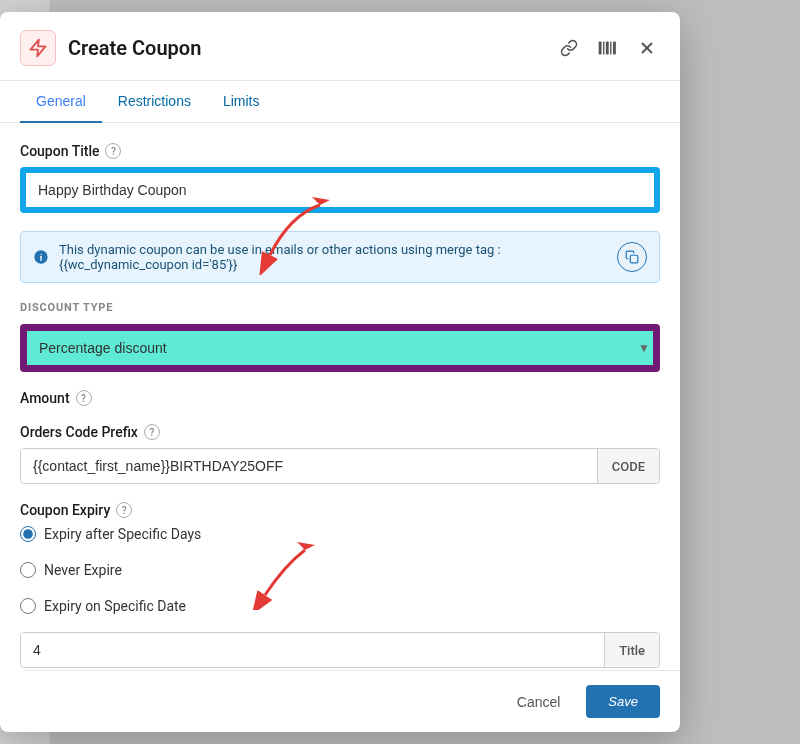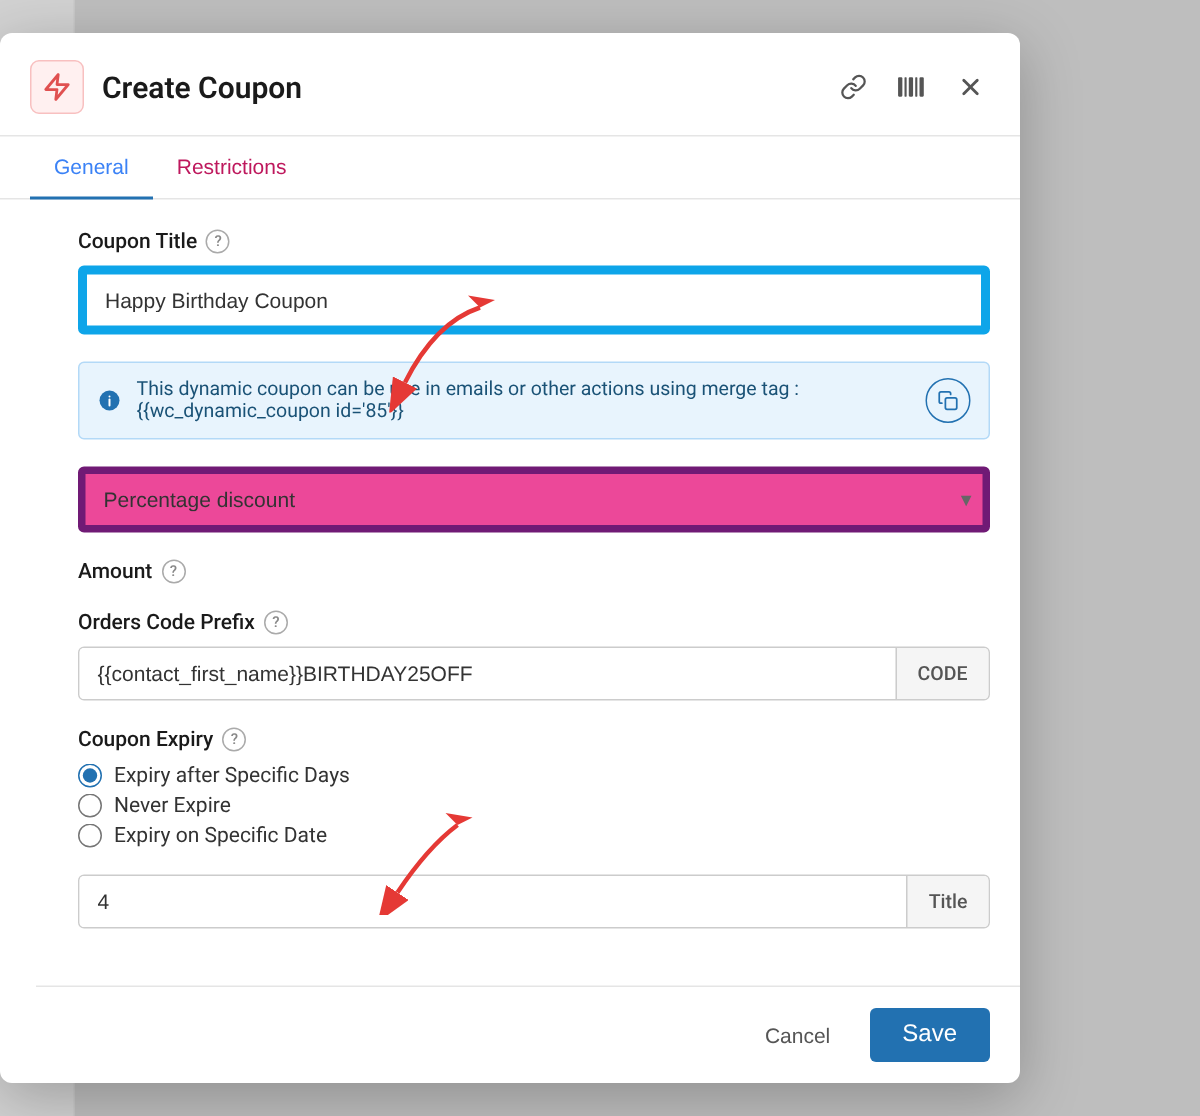--- a/index.html
+++ b/index.html
@@ -88,40 +88,39 @@
       display: flex;
       gap: 0;
       padding: 0 20px;
       border-bottom: 1px solid #e5e5e5;
     }
 
     .tab {
       padding: 12px 16px;
       font-size: 14px;
       cursor: pointer;
-      color: #be185d;
+      color: #0369a1;
       border-bottom: 2px solid transparent;
       margin-bottom: -1px;
       background: none;
       border-top: none;
       border-left: none;
       border-right: none;
     }
 
     .tab.active {
       color: #3b82f6;
       border-bottom: 2px solid #2271b1;
       font-weight: 500;
     }
 
     .modal-body {
       padding: 20px 20px;
       overflow-y: auto;
       flex: 1;
-      margin-left: 32px;
     }
 
     .form-group {
       margin-bottom: 18px;
     }
 
     .form-label {
       display: flex;
       align-items: center;
       gap: 6px;
@@ -193,27 +192,27 @@
       text-transform: uppercase;
       margin-bottom: 10px;
     }
 
     .select-wrapper {
       position: relative;
     }
 
     .form-select {
       width: 100%;
-      border: 5px solid #701a75;
+      border: 7px solid #701a75;
       border-radius: 4px;
       padding: 9px 32px 9px 12px;
       font-size: 14px;
       color: #333;
       appearance: none;
-      background: #ec4899;
+      background: #5eead4;
       cursor: pointer;
       outline: none;
     }
 
     .select-arrow {
       position: absolute;
       right: 10px;
       top: 50%;
       transform: translateY(-50%);
       pointer-events: none;
@@ -244,21 +243,21 @@
       font-size: 13px;
       color: #555;
       display: flex;
       align-items: center;
       font-weight: 500;
     }
 
     .radio-group {
       display: flex;
       flex-direction: column;
-      gap: 4px;
+      gap: 20px;
       margin-top: 4px;
     }
 
     .radio-item {
       display: flex;
       align-items: center;
       gap: 8px;
       cursor: pointer;
     }
 
@@ -293,23 +292,24 @@
       padding: 8px 16px;
       border-radius: 4px;
     }
 
     .btn-save {
       background: #2271b1;
       color: #fff;
       border: none;
       border-radius: 4px;
       padding: 9px 22px;
-      font-size: 16px;
+      font-size: 13px;
       font-weight: 500;
       cursor: pointer;
+      font-style: italic;
     }
 
     .red-arrow-1 {
       position: absolute;
       top: 142px;
       left: 180px;
       width: 100px;
       height: 60px;
       pointer-events: none;
     }
@@ -352,20 +352,21 @@
             <line x1="18" y1="6" x2="6" y2="18"></line>
             <line x1="6" y1="6" x2="18" y2="18"></line>
           </svg>
         </button>
       </div>
     </div>
 
     <div class="tabs">
       <button class="tab active">General</button>
       <button class="tab">Restrictions</button>
+      <button class="tab">Limits</button>
     </div>
 
     <div class="modal-body">
 
       <div class="form-group">
         <div class="form-label">
           <span>Coupon Title</span>
           <span class="help-icon">?</span>
         </div>
         <input type="text" class="form-input" value="Happy Birthday Coupon" style="">
@@ -380,20 +381,21 @@
         <span class="info-banner-text">This dynamic coupon can be use in emails or other actions using merge tag : {{wc_dynamic_coupon id='85'}}</span>
         <button class="info-banner-copy" title="Copy">
           <svg width="14" height="14" viewBox="0 0 24 24" fill="none" stroke="#2271b1" stroke-width="2" stroke-linecap="round" stroke-linejoin="round">
             <rect x="9" y="9" width="13" height="13" rx="2" ry="2"></rect>
             <path d="M5 15H4a2 2 0 0 1-2-2V4a2 2 0 0 1 2-2h9a2 2 0 0 1 2 2v1"></path>
           </svg>
         </button>
       </div>
 
       <div class="form-group">
+        <div class="section-label">DISCOUNT TYPE</div>
         <div class="select-wrapper">
           <select class="form-select">
             <option>Percentage discount</option>
             <option>Fixed cart discount</option>
             <option>Fixed product discount</option>
           </select>
           <span class="select-arrow">▼</span>
         </div>
       </div>
 

